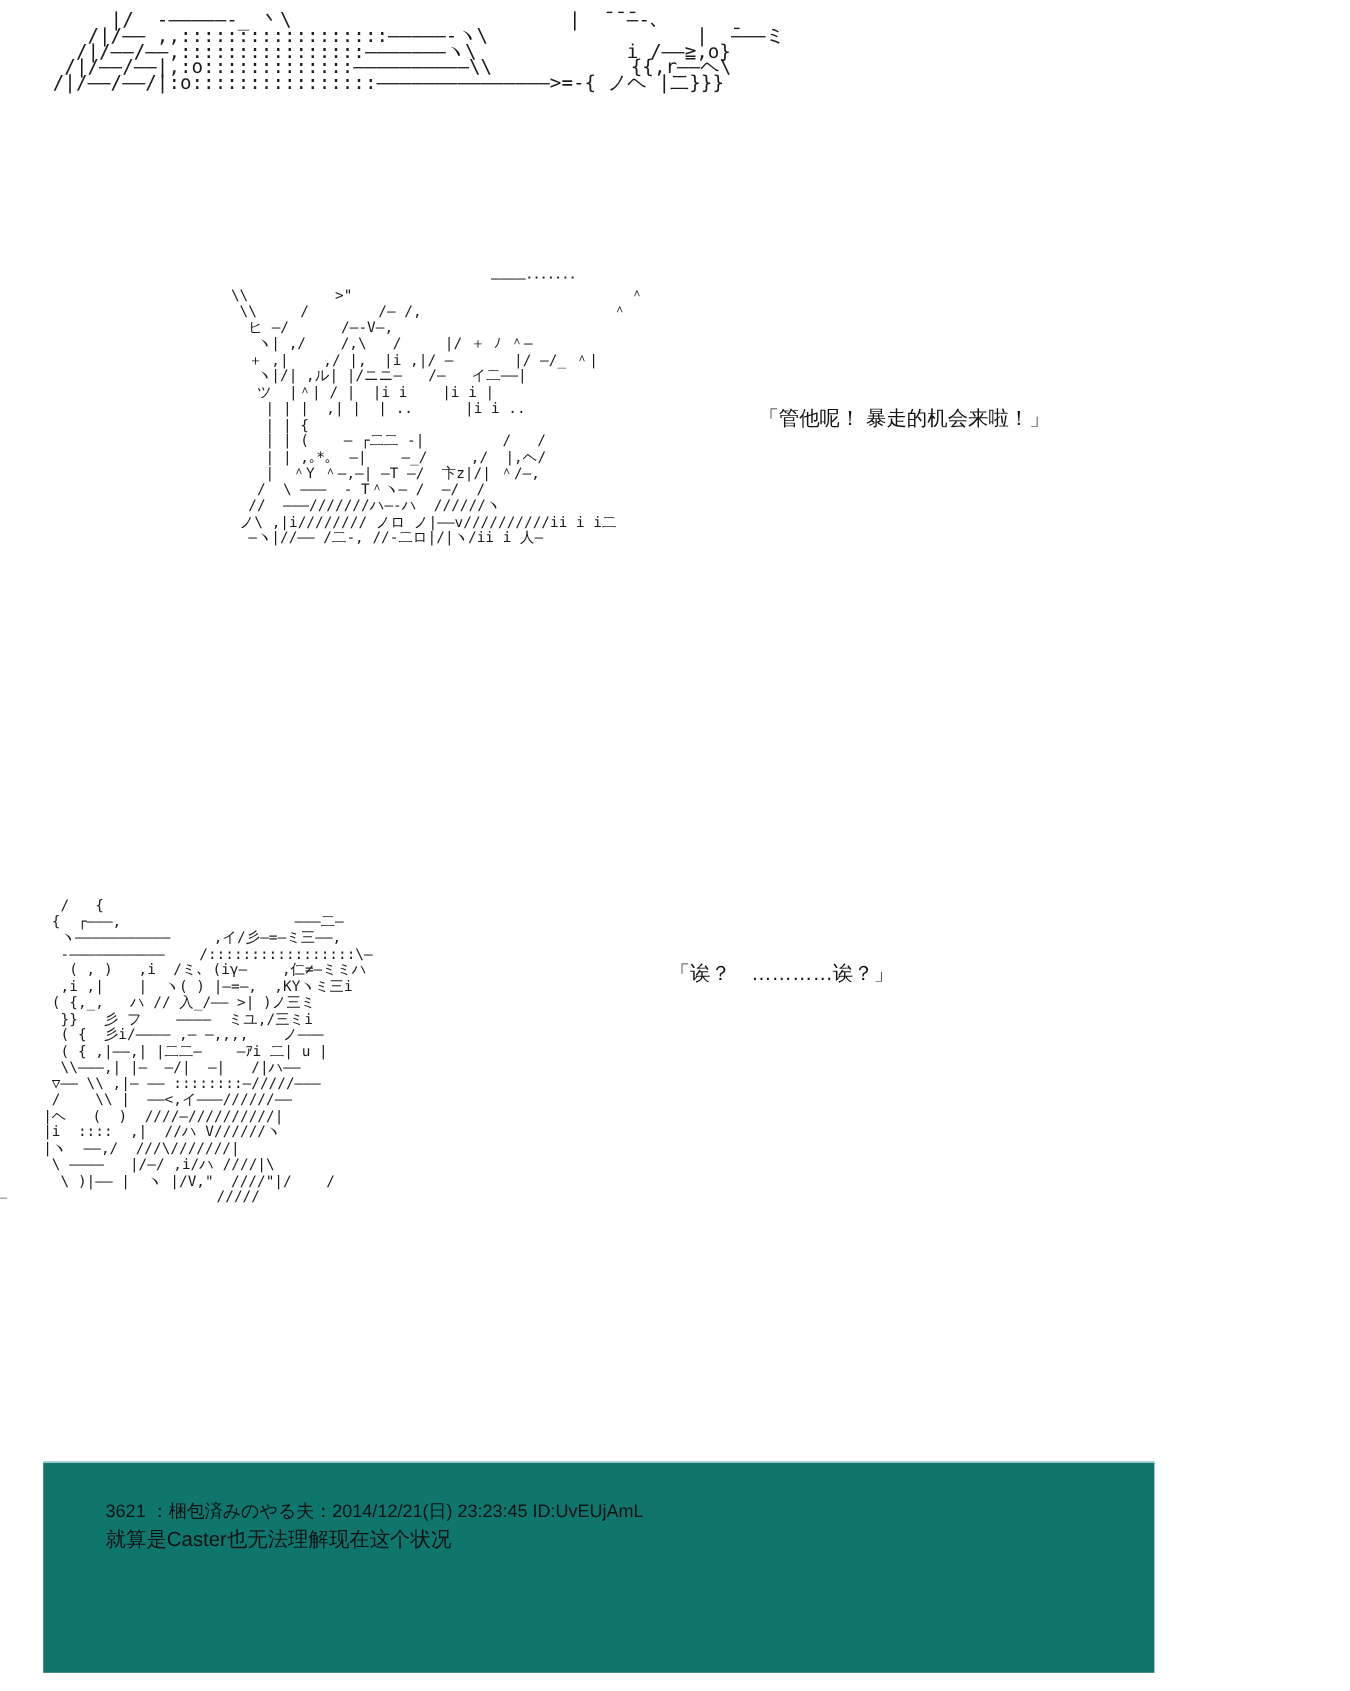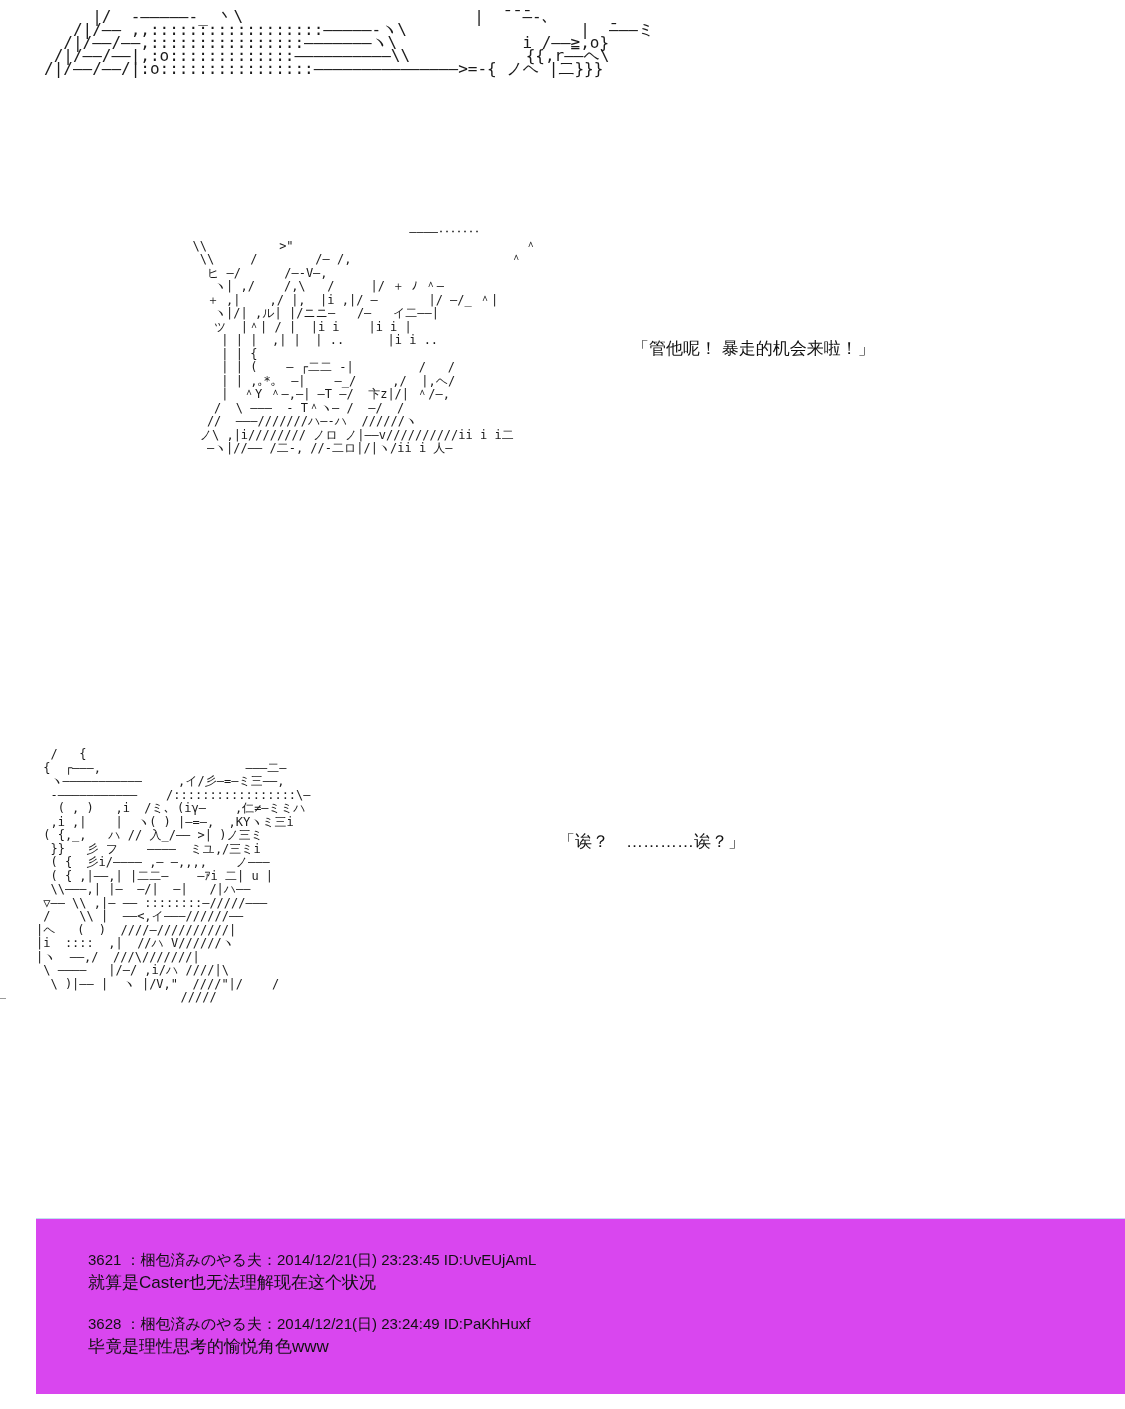--- a/index.html
+++ b/index.html
@@ -46,29 +46,29 @@
     line-height: 13.5px;
   }
   .speech {
     position: absolute;
     white-space: pre;
     font-family: "Liberation Sans", "DejaVu Sans", sans-serif;
     font-size: 17px;
     color: #111111;
   }
   #speech-1 { left: 612px; top: 337px; margin-left: 20px; }
-  #speech-2 { left: 558px; top: 830px; text-align: center; }
+  #speech-2 { left: 558px; top: 800px; text-align: center; }
 
   .comments-panel {
     position: absolute;
     left: 36px;
     top: 1218px;
-    width: 1089px;
+    width: 926px;
     height: 175px;
-    background: #d946ef;
+    background: #0f766e;
     border-top: 1px solid #bfe0ee;
   }
   .comments-inner {
     padding: 30px 0 0 52px;
   }
   .comment {
     margin-bottom: 18px;
     font-family: "Liberation Sans", "DejaVu Sans", sans-serif;
   }
   .comment-header {
@@ -157,21 +157,17 @@
   <div class="speech" id="speech-2">「诶？　…………诶？」</div>
 
   <div class="comments-panel">
     <div class="comments-inner">
 
       <div class="comment">
         <div class="comment-header">3621 ：梱包済みのやる夫：2014/12/21(日) 23:23:45 ID:UvEUjAmL</div>
         <div class="comment-body">就算是Caster也无法理解现在这个状况</div>
       </div>
 
-      <div class="comment">
-        <div class="comment-header">3628 ：梱包済みのやる夫：2014/12/21(日) 23:24:49 ID:PaKhHuxf</div>
-        <div class="comment-body">毕竟是理性思考的愉悦角色www</div>
-      </div>
 
     </div>
   </div>
 
 </div>
 
 </body></html>

